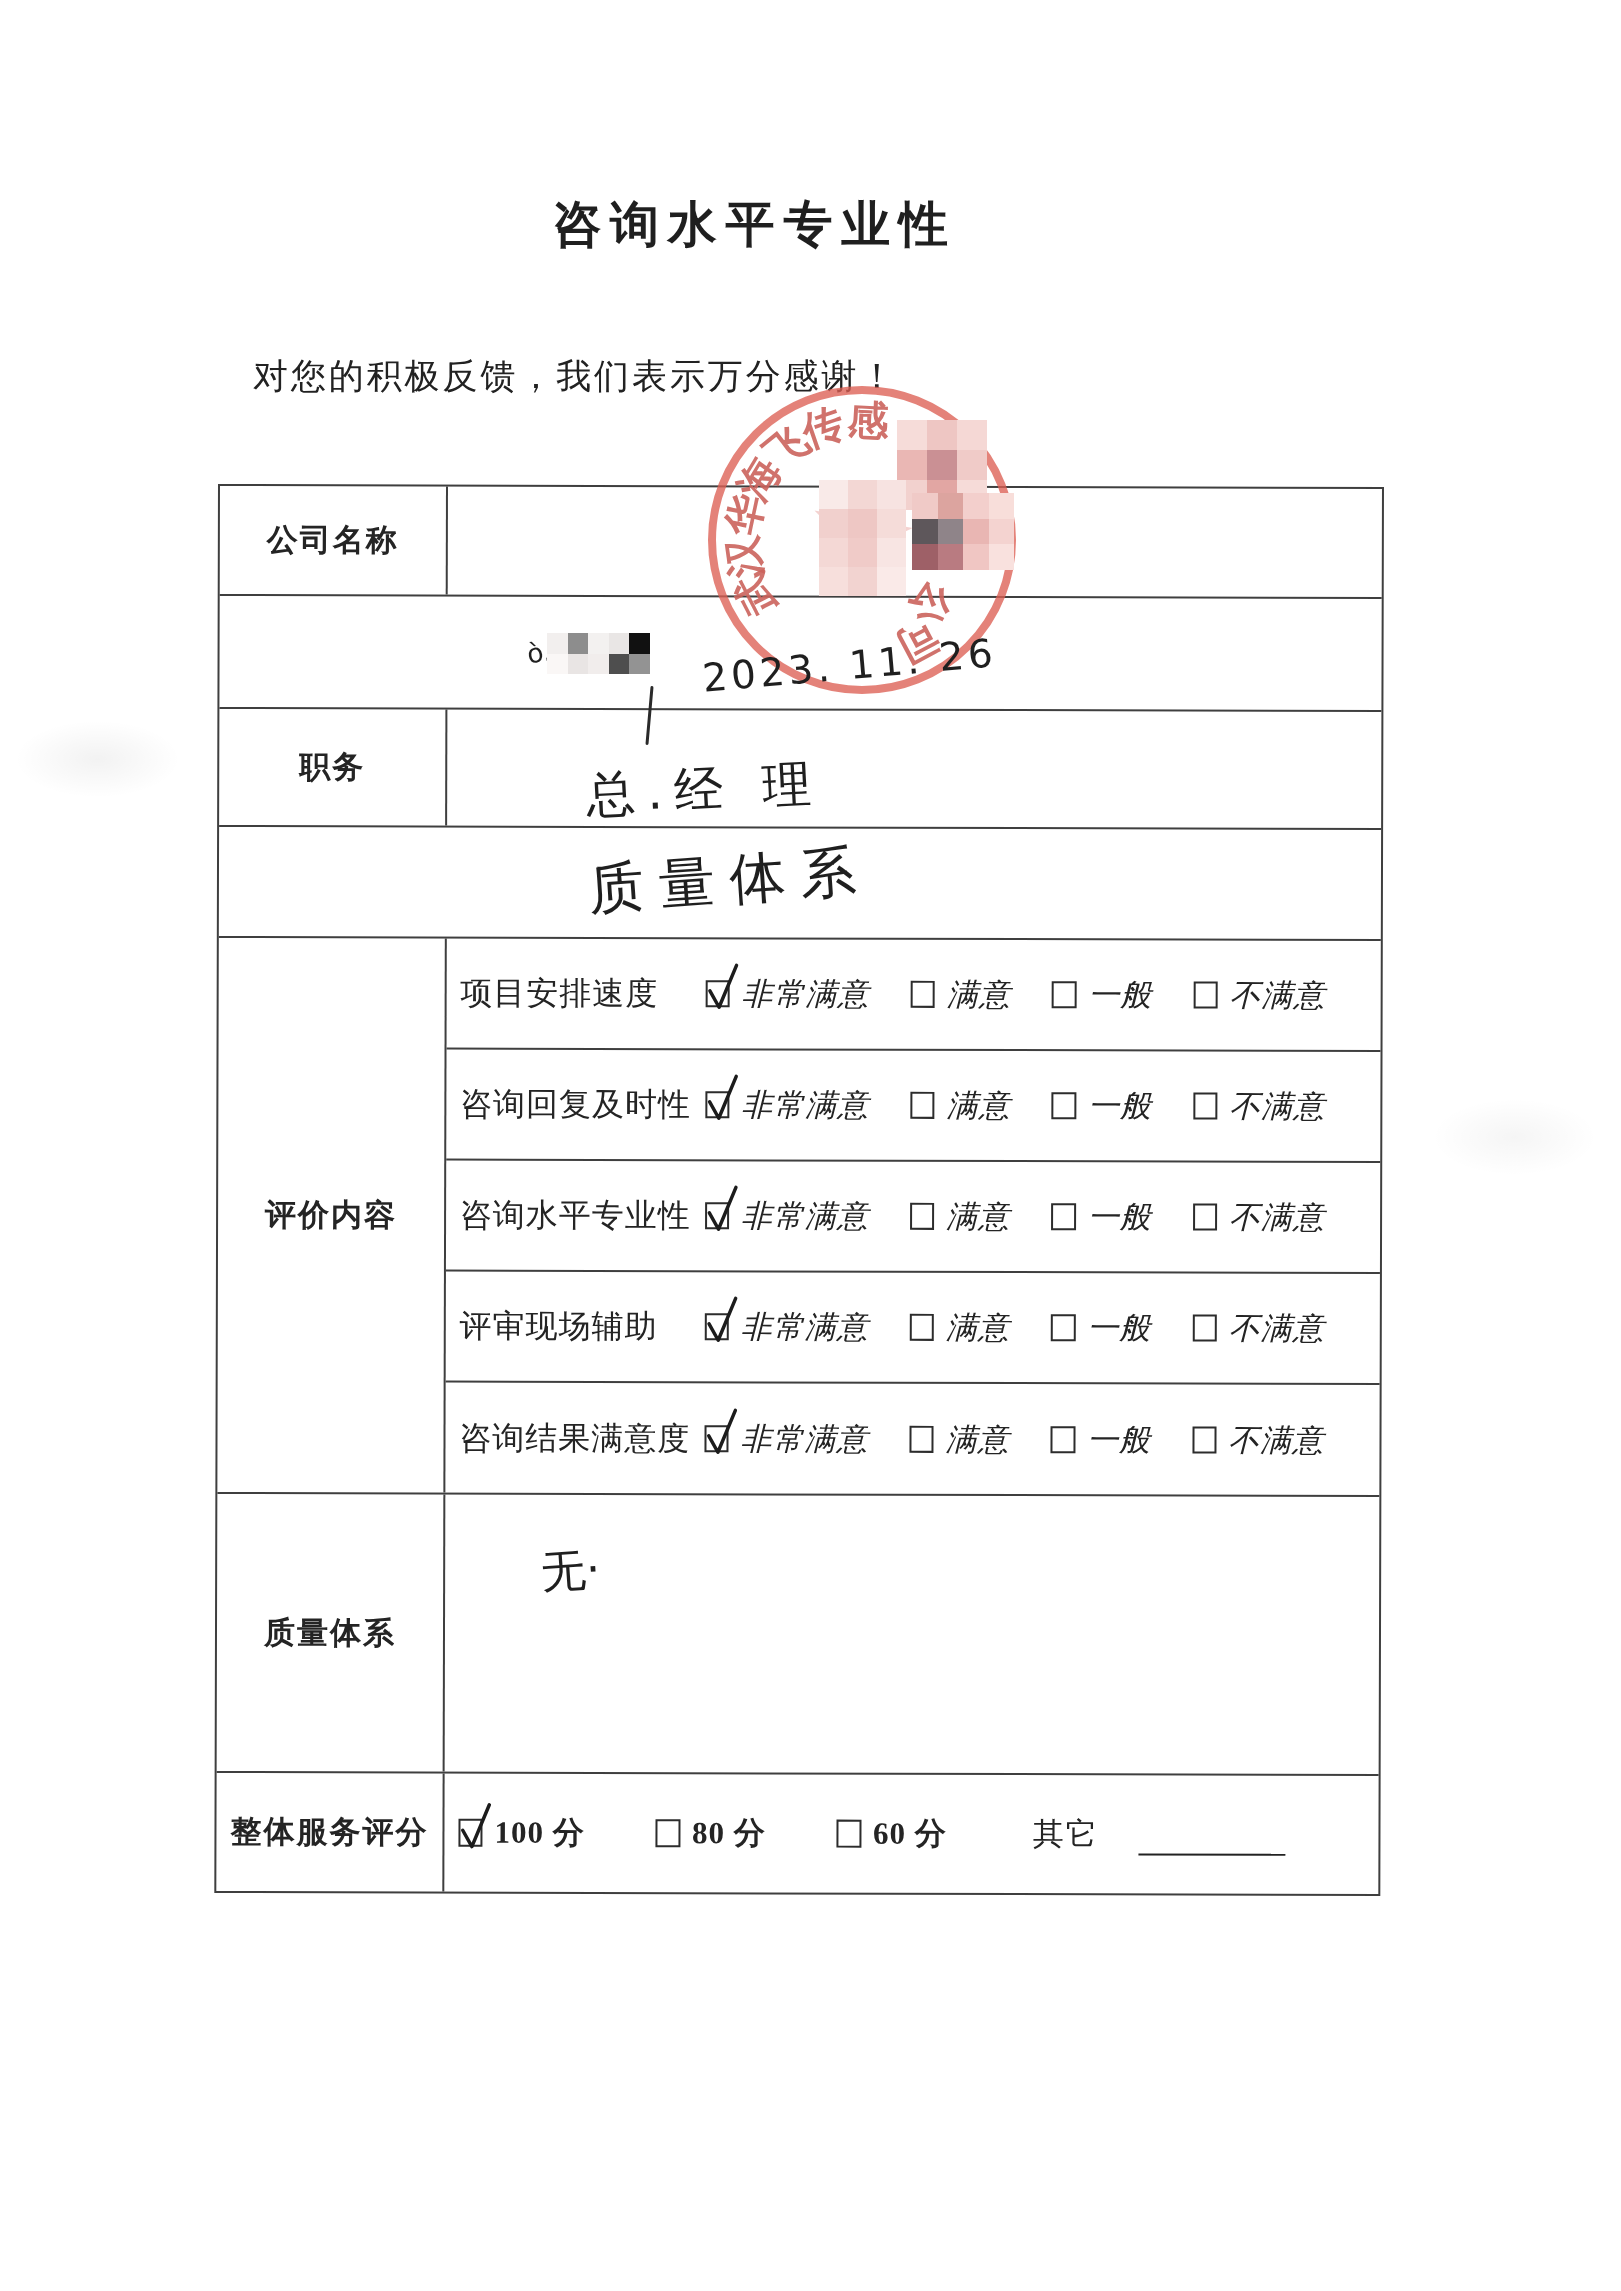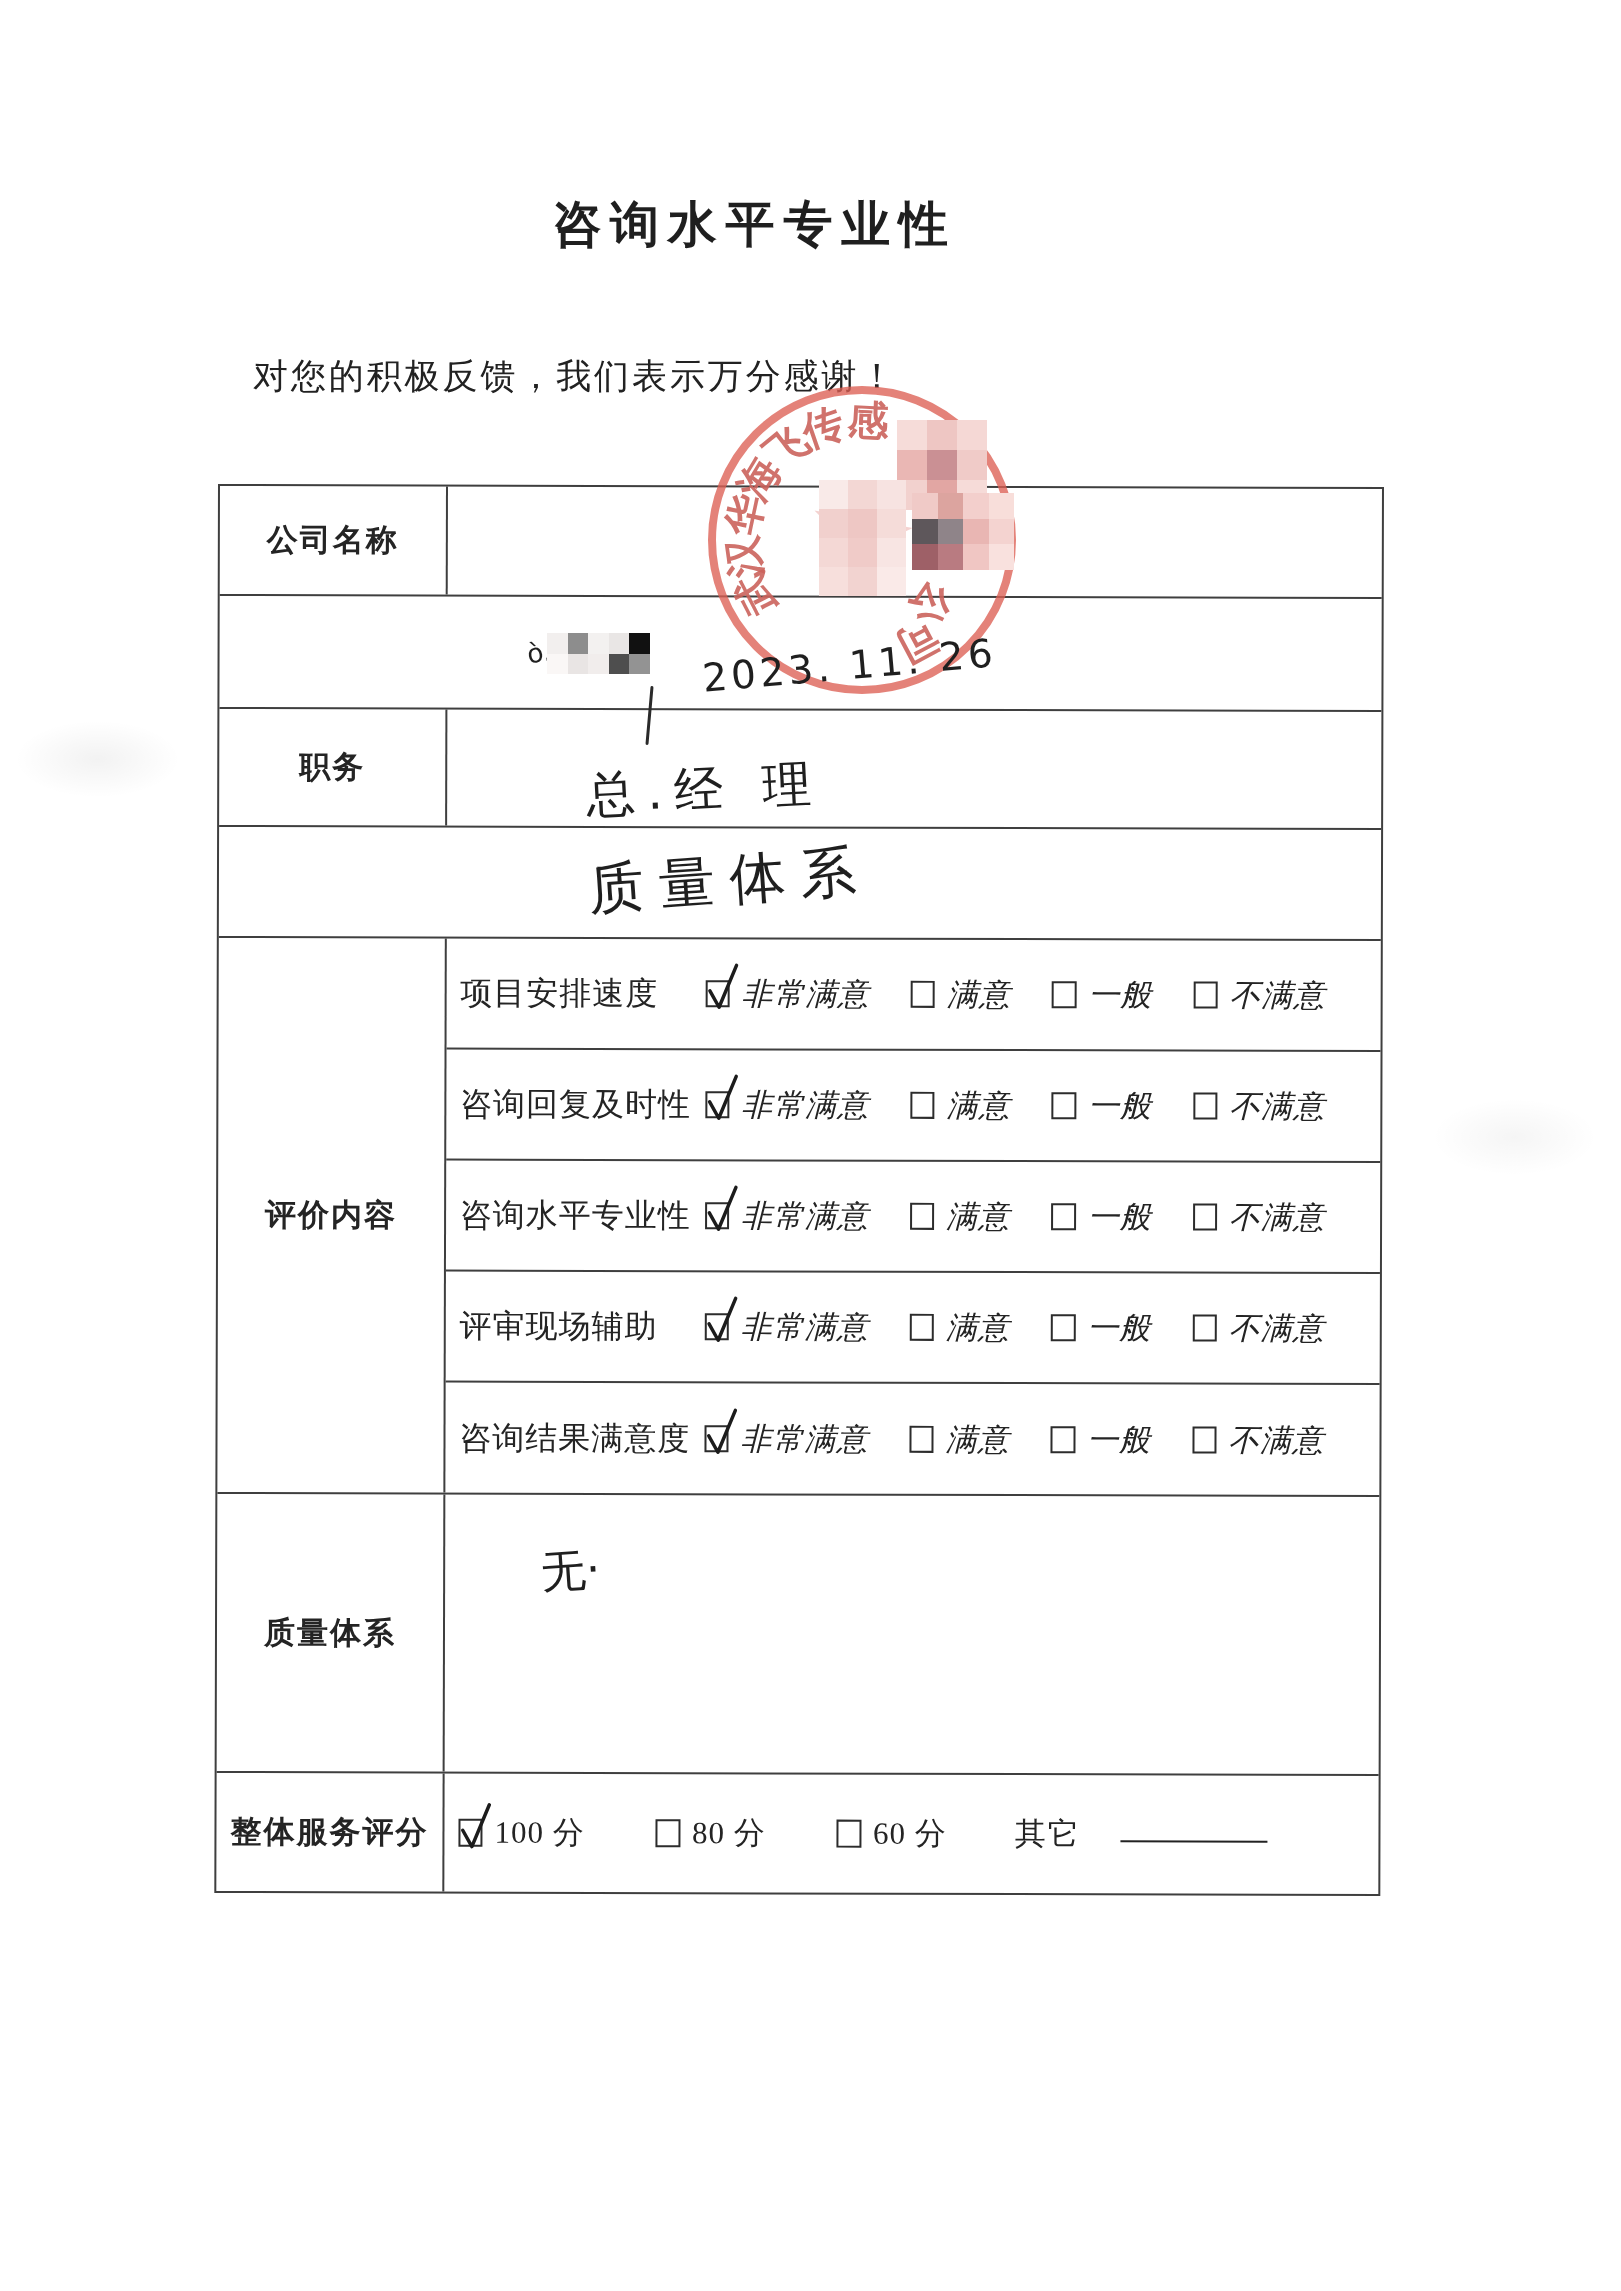--- a/index.html
+++ b/index.html
@@ -55,23 +55,23 @@
   .opt-label { font-size:31px; margin-left:11.8px; letter-spacing:1px; color:#242424; }
   .box {
     position:relative; width:24.5px; height:27.4px;
     border:2.9px solid #2c2c2c; background:transparent; flex:0 0 24.5px;
   }
   .tick { position:absolute; left:-2.9px; top:-19.6px; width:35px; height:49px; overflow:visible; }
   .tick path { fill:none; stroke:#1c1c1c; stroke-width:3.4; stroke-linecap:round; stroke-linejoin:round; }
 
   
   .score-wrap { display:flex; align-items:center; height:100%; padding-left:13.7px; }
-  .score-opt { display:flex; align-items:center; margin-left:71px; }
+  .score-opt { display:flex; align-items:center; margin-left:71px;font-weight:bold; }
   .score-opt:first-child { margin-left:0; }
-  .other { display:flex; align-items:flex-start; margin-left:68px;gap:36px; }
+  .other { display:flex; align-items:flex-end; margin-left:86px;gap:36px; }
   .other-label { font-size:31px; letter-spacing:2px; color:#242424; }
   .other-line { display:inline-block; width:147px; border-bottom:2.9px solid #222; height:29px; margin-left:3.9px; }
 
   
   .overlay { position:absolute; inset:0; pointer-events:none; }
   .hw { position:absolute; font-family:"DejaVu Sans", sans-serif; color:#1f1f1f; white-space:nowrap; }
   .hw-scribble { left:527px; top:637px; font-size:26.5px; transform:rotate(-8deg); }
   .hw-date { left:702px; top:643px; font-size:39px; letter-spacing:3.9px; transform:rotate(-5deg); }
   .pen-stroke { position:absolute; left:648px; top:686px; width:2.9px; height:59px; background:#2a2a2a; transform:rotate(5deg); border-radius:2px; }
   .hw-position { left:586px; top:757px; font-size:49px; letter-spacing:11.8px; transform:rotate(-3deg); }

